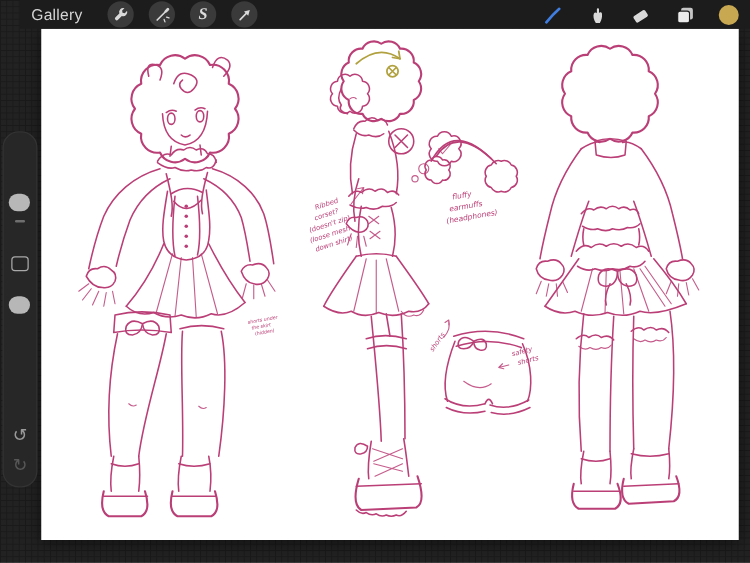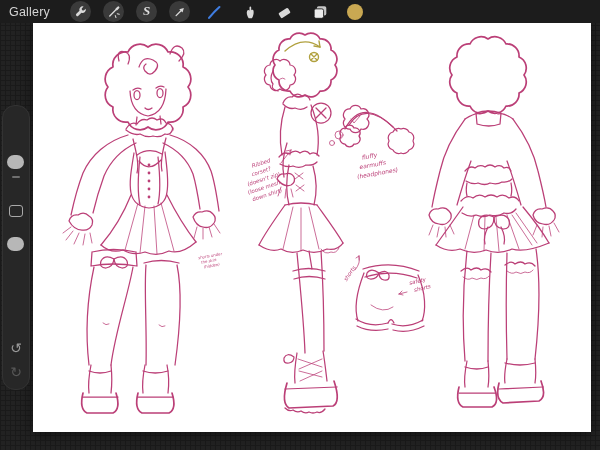--- a/index.html
+++ b/index.html
@@ -3,22 +3,22 @@
 <meta charset="utf-8">
 <style>
   html,body{margin:0;padding:0;background:#0e0e0e;}
   .screen{position:relative;width:600px;height:450px;overflow:hidden;
     background-color:#222;
     background-image:linear-gradient(#1a1a1a 1px,transparent 1px),
                      linear-gradient(90deg,#1a1a1a 1px,transparent 1px);
     background-size:5px 5px;
     font-family:"Liberation Sans",sans-serif;}
   
-  .topbar{position:absolute;top:0;left:0;right:0;height:23px;background:#1c1c1c;
-    display:flex;align-items:center;justify-content:flex-start;padding:0 9px;z-index:6;}
+  .topbar{position:absolute;top:0;left:16px;right:0;height:23px;background:#1c1c1c;
+    display:flex;align-items:center;justify-content:space-between;padding:0 9px;z-index:6;}
   .tb-left,.tb-right{display:flex;align-items:center;}
   .gallery{color:#d4d4d4;font-size:12.5px;margin-right:14px;letter-spacing:.2px;}
   .toolcircle{width:21px;height:21px;border-radius:50%;background:#3a3a3a;
     display:flex;align-items:center;justify-content:center;margin:0 6px;}
   .sel-glyph{color:#dcdcdc;font-family:"Liberation Serif",serif;font-style:italic;
     font-size:13px;font-weight:bold;line-height:1;transform:translateY(-1px);}
   .flaticon{display:flex;align-items:center;justify-content:center;margin:0 9px;}
   .swatch{width:16px;height:16px;border-radius:50%;background:var(--swatch,#c9a852);margin-left:9px;}
   
   .sidebar{position:absolute;left:2px;top:105px;width:26px;height:283px;background:#272727;

